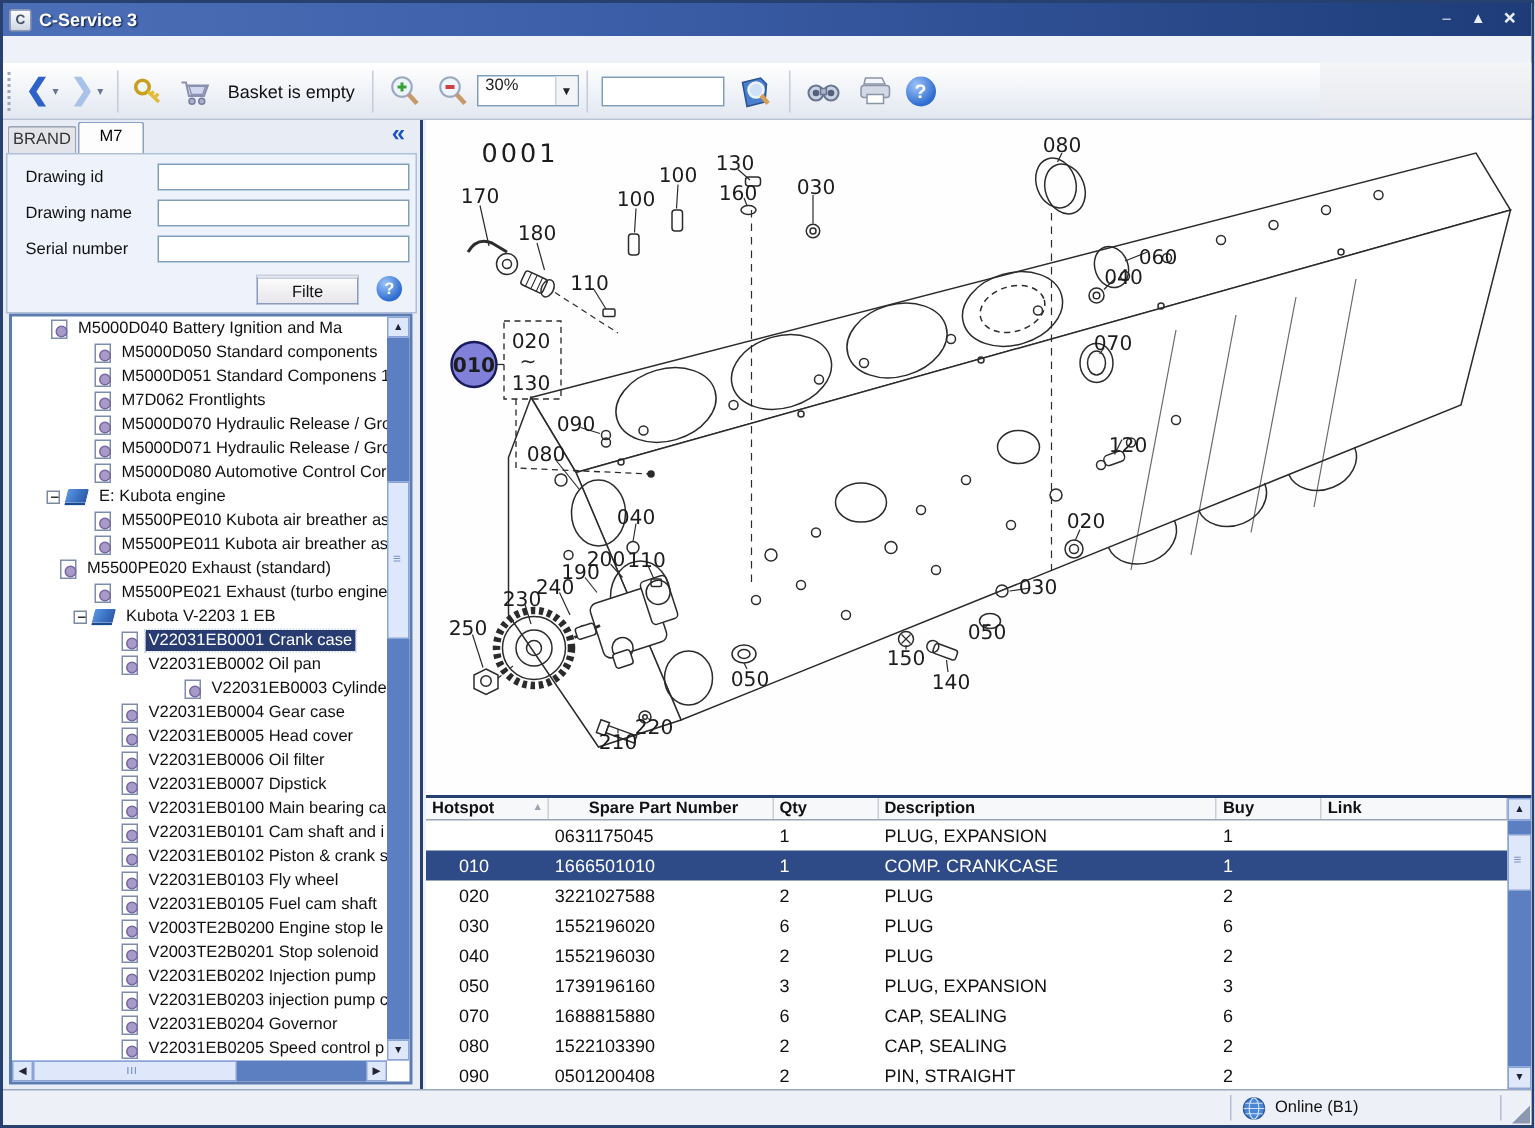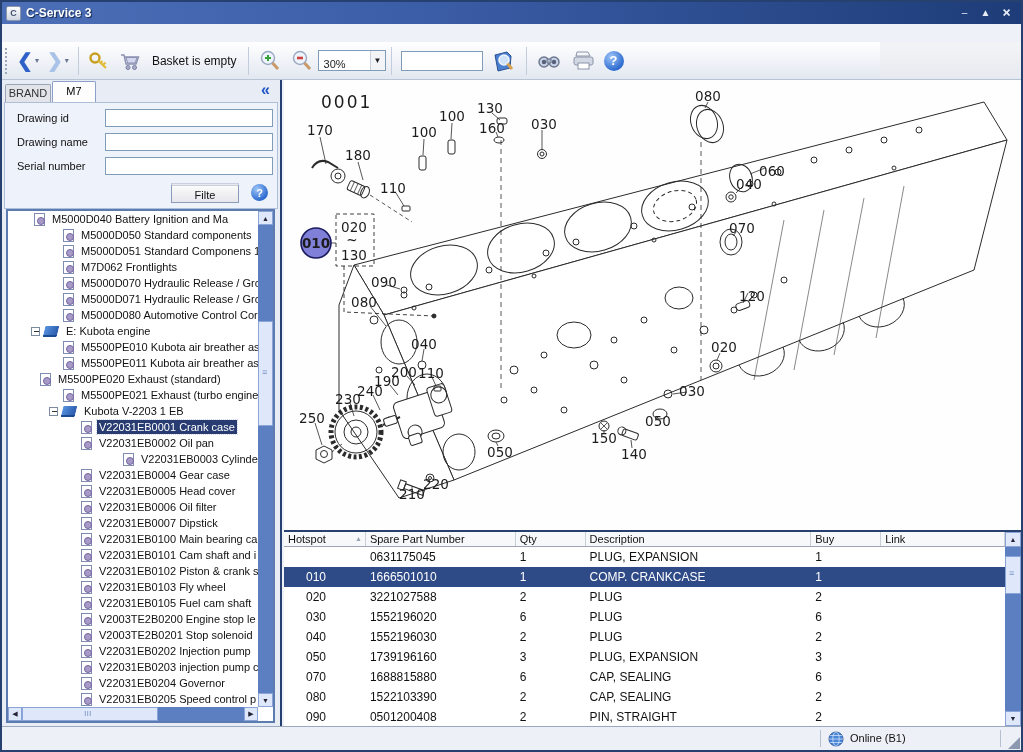--- a/index.html
+++ b/index.html
@@ -25,21 +25,21 @@
   .toolbar { position:absolute; top:40px; left:0; right:0; height:38px;
     background:linear-gradient(#ffffff,#e2e7f0); border-bottom:1px solid #b9c3d6; display:flex; align-items:center; }
   .tb-grip { width:5px; height:26px; margin:0 3px; border-left:2px dotted #9aa6ba; }
   .tb-sep { width:1px; height:28px; background:#c3ccdc; margin:0 5px; }
   .tb-btn { display:flex; align-items:center; justify-content:center; height:30px; padding:0 4px; }
   .nav-chevron { font-size:19px; font-weight:bold; line-height:20px; }
   .nav-back { color:#2e62c8; }
   .nav-fwd { color:#a9c2e8; }
   .dd-arrow { font-size:8px; color:#6a7690; margin-left:2px; }
   .tb-label { font-size:12px; color:#111; margin:0 6px; }
-  .tb-combo { width:68px; height:21px; background:#fff; border:1px solid #7f9db9; display:flex; align-items:flex-end; font-size:11px; }
+  .tb-combo { width:68px; height:21px; background:#fff; border:1px solid #7f9db9; display:flex; align-items:flex-start; font-size:11px; }
   .tb-combo .val { flex:1; padding-left:5px; color:#222; }
   .tb-combo .btn { width:15px; height:100%; background:#f2f4f8; border-left:1px solid #c8d0dd; display:flex; align-items:center; justify-content:center; font-size:8px; color:#222; }
   .tb-input { width:82px; height:20px; border:1px solid #7f9db9; background:#fff; font-size:11px; padding:0 3px; margin:0 4px; }
   .tb-rightpatch { position:absolute; right:0; top:0; bottom:1px; left:878px; background:linear-gradient(#f3f4f6,#e7eaf0); }
 
   
   .content { position:absolute; top:78px; left:0; right:0; bottom:24px; }
   .sidebar { position:absolute; top:0; left:0; width:280px; bottom:0; background:#e7ecf5; border-right:2px solid #26406f; }
   .rightpane { position:absolute; top:0; left:282px; right:0; bottom:0; background:#fff; }
 
@@ -86,21 +86,21 @@
 
   
   .drawing { position:absolute; top:0; left:0; right:0; height:450px; background:#fdfefd; overflow:hidden; }
   .hsplit { position:absolute; top:450px; left:0; right:0; height:2px; background:#26406f; }
   svg text.callout { font-family:"DejaVu Sans", sans-serif; font-size:13.5px; fill:#1c1c1c; }
   svg text.dwgno { font-family:"DejaVu Sans", sans-serif; font-size:17px; letter-spacing:2px; fill:#1c1c1c; }
 
   
   .tablearea { position:absolute; top:452px; left:0; right:0; bottom:0; background:#fff; }
   .tgrid { position:absolute; top:0; left:0; right:16px; bottom:0; }
-  .thead { position:absolute; top:0; left:0; right:0; height:15px; background:#f7f8fa; border-bottom:1px solid #9aa4b4; display:flex; }
+  .thead { position:absolute; top:0; left:0; right:0; height:15px; background:#f7f8fa; border-bottom:1px solid #9aa4b4; display:flex;font-weight:bold; }
   .th { font-size:11px; color:#111; border-right:1px solid #c9cfd8; padding:1px 0 0 4px; position:relative; }
   .sort-tri { position:absolute; right:3px; top:3px; font-size:7px; color:#9aa4b4; }
   .trow { position:absolute; left:0; right:0; height:20px; display:flex; font-size:12px; color:#111; align-items:center; }
   .trow.selected { background:#2e4a87; color:#fff; }
   .td { padding-left:4px; overflow:hidden; white-space:nowrap; }
   .td-hot { padding-left:22px; }
   .td-buy { position:relative; }
   .tvscroll { position:absolute; top:0; right:0; width:16px; bottom:0; background:#5b7fc0; }
   .tvscroll .up { top:0; left:0; right:0; height:15px; }
   .tvscroll .down { bottom:0; left:0; right:0; height:15px; }
@@ -588,21 +588,21 @@
             <text x="128" y="419" text-anchor="middle" class="callout">210</text>
             <text x="152" y="409" text-anchor="middle" class="callout">220</text>
           </svg>
       </div>
       <div class="hsplit"></div>
 
       <div class="tablearea">
         <div class="tgrid">
           <div class="thead" id="thead">
               <div class="th" style="width: 82px;">Hotspot<span class="sort-tri">▲</span></div>
-              <div class="th" style="width: 150px;">Spare Part Number</div>
+              <div class="th" style="width: 150px; text-align: center;">Spare Part Number</div>
               <div class="th" style="width: 70px;">Qty</div>
               <div class="th" style="width: 226px;">Description</div>
               <div class="th" style="width: 70px;">Buy</div>
               <div class="th" style="width: 124px;">Link</div>
             </div>
           <div id="tbody">
               <div class="trow" style="top: 15px;">
                 <div class="td td-hot" style="width: 82px;"></div>
                 <div class="td" style="width: 150px;">0631175045</div>
                 <div class="td" style="width: 70px;">1</div>

